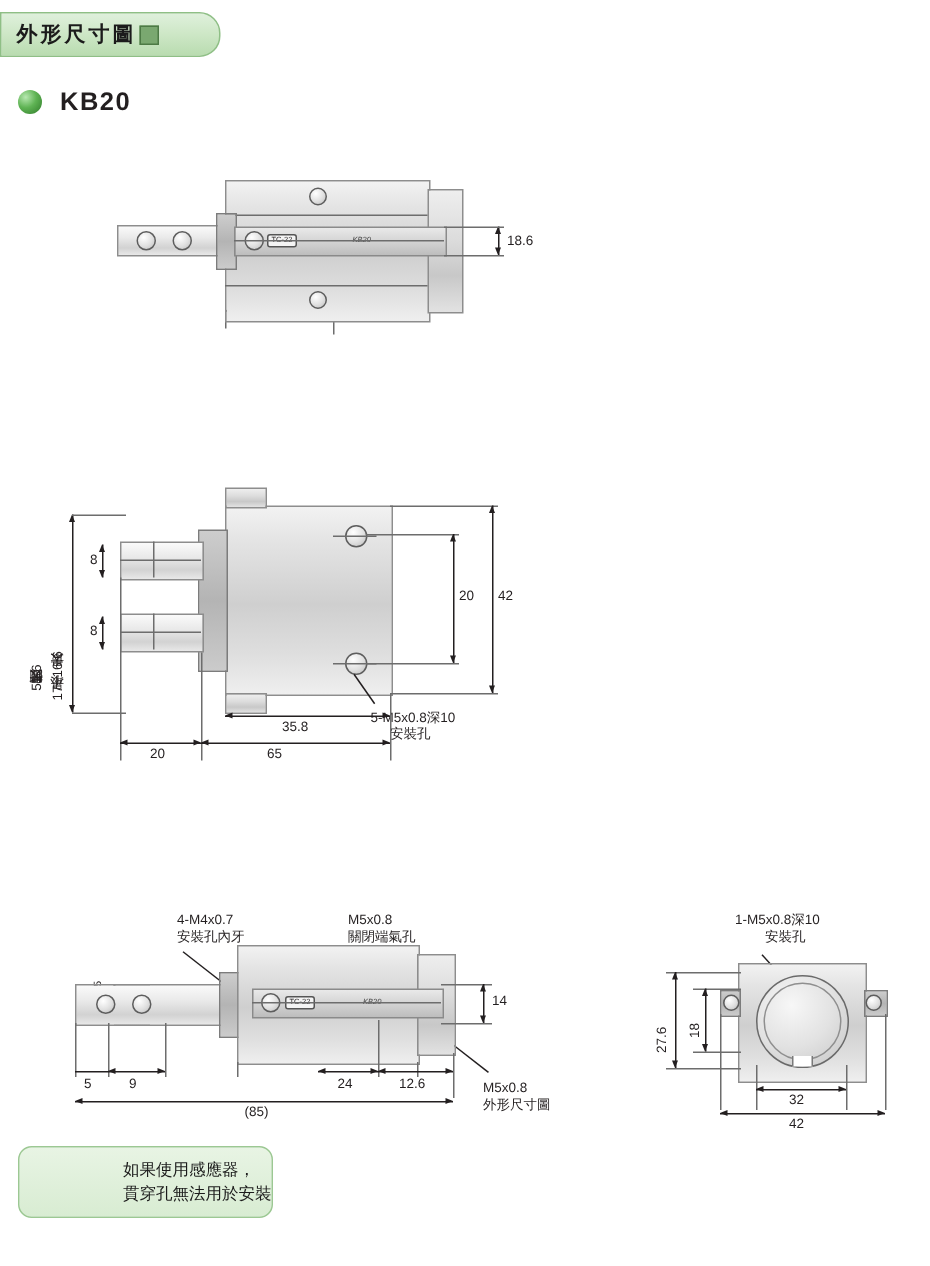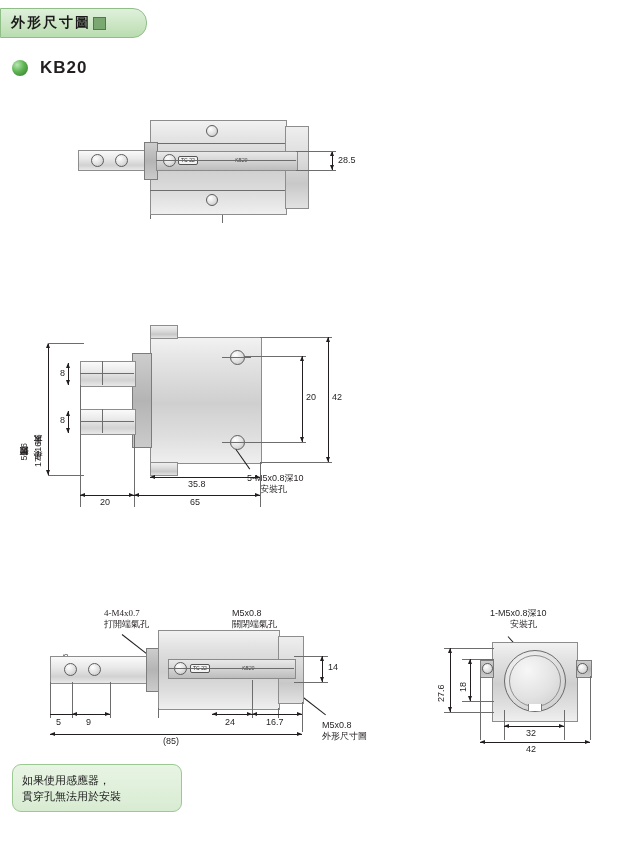--- a/index.html
+++ b/index.html
@@ -78,21 +78,21 @@
   .tc22{
     font-size:5px;border:1px solid #555;border-radius:2px;padding:0 2px;background:#f4f4f4;
     line-height:7px;
   }
   .script{font-size:5px;font-style:italic;color:#444;}
   
   #note{
     left:12px;top:764px;width:168px;height:46px;
     background:linear-gradient(to bottom,#e8f4e4 0%,#d8ecd2 100%);
     border:1px solid #9cc893;border-radius:9px;
-    display:flex;align-items:center;
+    display:flex;align-items:center;justify-content:flex-end;
   }
   #note .txt{font-size:11px;line-height:16px;padding-left:9px;color:#1b1b1b;}
 </style>
 </head>
 <body>
 
 <div class="abs" id="title-pill">
   <span class="t">外形尺寸圖</span>
   <span class="sq"></span>
 </div>
@@ -134,21 +134,21 @@
   <div class="abs ln hl thin" style="left:86px;top:65px;width:140px;"></div>
 
   <div class="abs hole" style="left:136px;top:30px;width:10px;height:10px;"></div>
   <div class="abs hole" style="left:136px;top:99px;width:10px;height:10px;"></div>
 
   <div class="abs ln vl" style="left:262px;top:56px;height:19px;"></div>
   <div class="abs arrow-u" style="left:259.5px;top:56px;"></div>
   <div class="abs arrow-d" style="left:259.5px;top:70px;"></div>
   <div class="abs ln hl thin" style="left:226px;top:56px;width:40px;"></div>
   <div class="abs ln hl thin" style="left:226px;top:75px;width:40px;"></div>
-  <div class="abs dim" style="left:268px;top:60px;">28.5</div>
+  <div class="abs dim" style="left:268px;top:60px;">18.6</div>
 </div>
 
 <div class="abs" style="left:10px;top:325px;width:360px;height:200px;">
 
   <div class="abs dimv" style="left:8px;top:28px;height:110px;">打開最大 51.6</div>
   <div class="abs dimv" style="left:22px;top:32px;height:110px;">最小17~最大16.6</div>
   <div class="abs ln vl" style="left:38px;top:18px;height:132px;"></div>
   <div class="abs arrow-u" style="left:35.5px;top:18px;"></div>
   <div class="abs arrow-d" style="left:35.5px;top:145px;"></div>
   <div class="abs ln hl thin" style="left:38px;top:18px;width:36px;"></div>
@@ -211,28 +211,28 @@
   <div class="abs ln vl thin" style="left:250px;top:137px;height:45px;"></div>
 
   <div class="abs ln hl" style="left:70px;top:170px;width:54px;"></div>
   <div class="abs arrow-l" style="left:70px;top:167.5px;"></div>
   <div class="abs arrow-r" style="left:119px;top:167.5px;"></div>
   <div class="abs dim" style="left:90px;top:172px;">20</div>
 
   <div class="abs ln hl" style="left:124px;top:170px;width:126px;"></div>
   <div class="abs arrow-l" style="left:124px;top:167.5px;"></div>
   <div class="abs arrow-r" style="left:245px;top:167.5px;"></div>
-  <div class="abs dim" style="left:180px;top:172px;text-align:center;">65</div>
+  <div class="abs dim" style="left:168px;top:172px;text-align:center;">65</div>
 </div>
 
 <div class="abs" style="left:50px;top:600px;width:330px;height:160px;">
 
-  <div class="abs lbl" style="left:54px;top:8px;font-family:Liberation Serif, serif;">
+  <div class="abs lbl" style="left:68px;top:8px;">
     <div>4-M4x0.7</div>
-    <div>打開端氣孔</div>
+    <div>安裝孔內牙</div>
   </div>
   <div class="abs ln" style="left:72px;top:34px;width:36px;height:1px;transform:rotate(38deg);transform-origin:left center;"></div>
 
   <div class="abs lbl" style="left:182px;top:8px;">
     <div>M5x0.8</div>
     <div>關閉端氣孔</div>
   </div>
   <div class="abs ln" style="left:184px;top:34px;width:30px;height:1px;transform:rotate(38deg);transform-origin:left center;"></div>
 
   <div class="abs lbl" style="left:272px;top:120px;">
@@ -288,21 +288,21 @@
   <div class="abs dim" style="left:36px;top:117px;">9</div>
 
   <div class="abs ln hl" style="left:162px;top:114px;width:40px;"></div>
   <div class="abs arrow-l" style="left:162px;top:111.5px;"></div>
   <div class="abs arrow-r" style="left:197px;top:111.5px;"></div>
   <div class="abs dim" style="left:175px;top:117px;">24</div>
 
   <div class="abs ln hl" style="left:202px;top:114px;width:50px;"></div>
   <div class="abs arrow-l" style="left:202px;top:111.5px;"></div>
   <div class="abs arrow-r" style="left:247px;top:111.5px;"></div>
-  <div class="abs dim" style="left:216px;top:117px;">16.7</div>
+  <div class="abs dim" style="left:216px;top:117px;">12.6</div>
 
   <div class="abs ln hl" style="left:0px;top:134px;width:252px;"></div>
   <div class="abs arrow-l" style="left:0px;top:131.5px;"></div>
   <div class="abs arrow-r" style="left:247px;top:131.5px;"></div>
   <div class="abs dim" style="left:110px;top:136px;background:#fff;padding:0 3px;">(85)</div>
 </div>
 
 <div class="abs" style="left:420px;top:600px;width:190px;height:160px;">
 
   <div class="abs lbl" style="left:70px;top:8px;">

